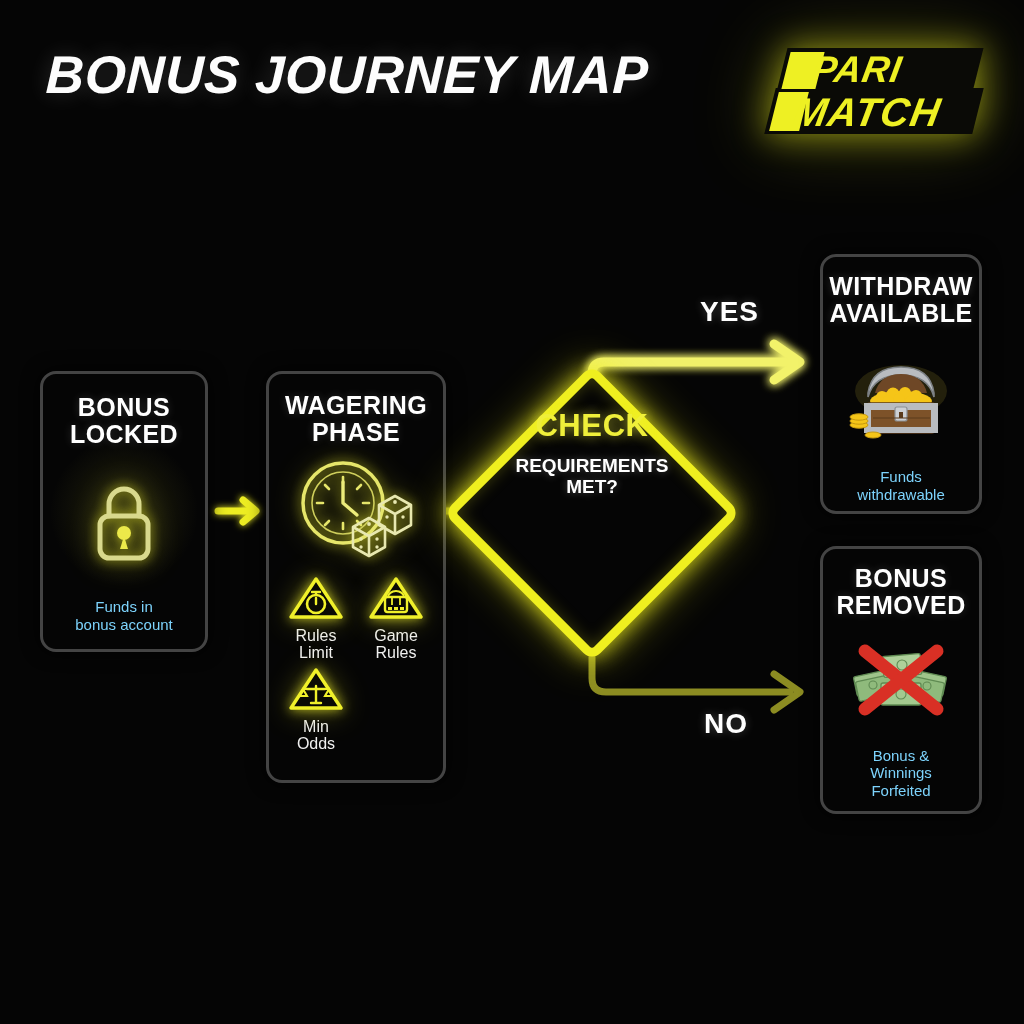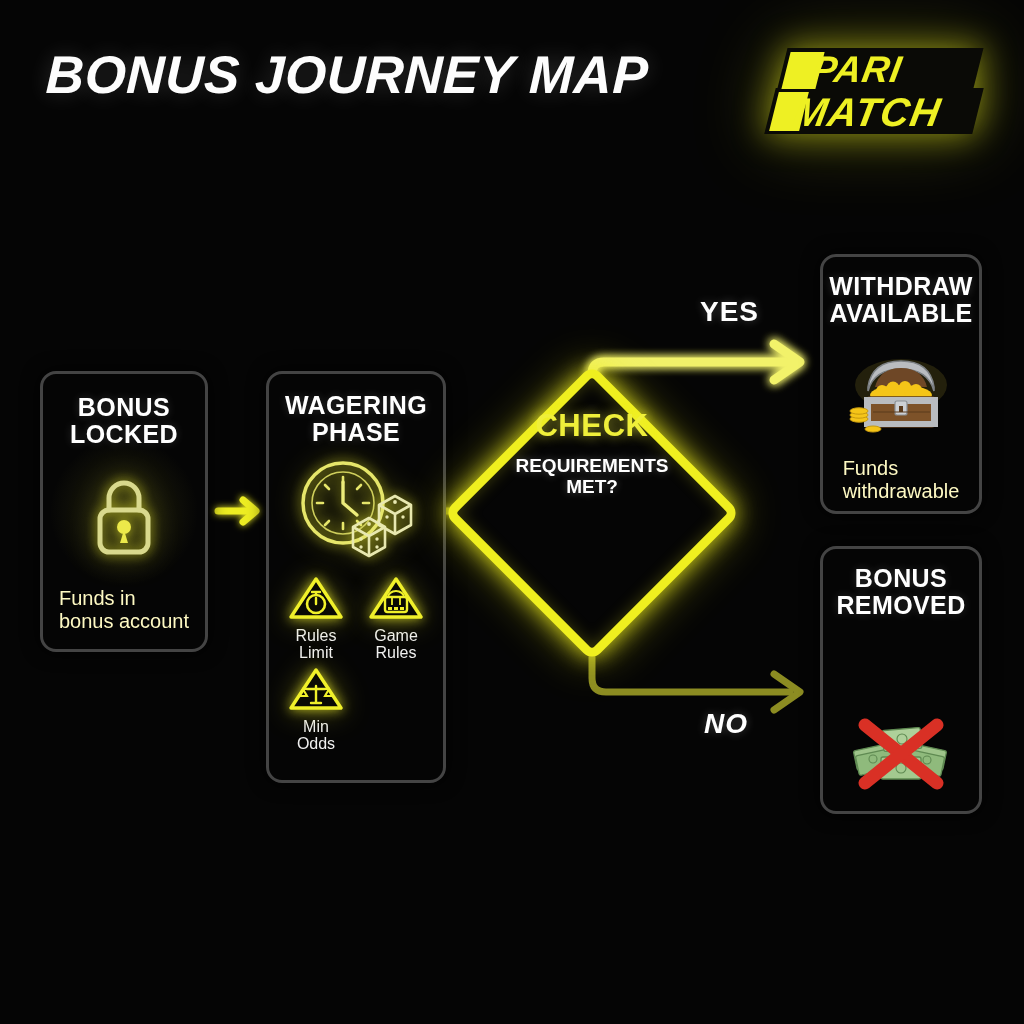--- a/index.html
+++ b/index.html
@@ -58,22 +58,22 @@
     border-radius:16px;
     display:flex; flex-direction:column; align-items:center;
     box-shadow:0 0 18px rgba(0,0,0,.9);
   }
   .node-title {
     font-size:25px; font-weight:bold; line-height:1.06;
     text-align:center; color:#fff; letter-spacing:.4px;
     text-shadow:0 0 10px rgba(255,255,255,.18);
   }
   .node-caption {
-    font-size:20px; line-height:1.16; text-align:left;
-    color:#fef9c3; font-weight:400;
+    font-size:15px; line-height:1.16; text-align:center;
+    color:#7dd3fc; font-weight:400;
   }
 
   
   #node-bonus-locked { left:40px; top:371px; width:168px; height:281px; padding:20px 12px 16px; justify-content:space-between; }
   #node-bonus-locked .glowbg {
     position:absolute; left:50%; top:50%; transform:translate(-50%,-50%);
     width:150px; height:150px; border-radius:50%;
     background:radial-gradient(circle, rgba(200,200,60,.16) 0%, rgba(0,0,0,0) 70%);
   }
 
@@ -115,21 +115,21 @@
   }
 
   
   .svg-layer { position:absolute; inset:0; pointer-events:none; }
 
   .branch-label {
     position:absolute; font-size:28px; font-weight:bold; color:#fff;
     letter-spacing:1px; text-shadow:0 0 10px rgba(255,255,255,.25);
   }
   #label-yes { left:700px; top:296px; }
-  #label-no  { left:704px; top:708px;font-style:italic; }
+  #label-no  { left:704px; top:708px; }
 
   .icon-glow { filter:drop-shadow(0 0 6px rgba(230,230,40,.75)) drop-shadow(0 0 14px rgba(230,230,40,.35)); }
 </style>
 </head>
 <body>
 
 <div class="stage">
 
   <div id="page-title">BONUS JOURNEY MAP</div>
 
@@ -384,15 +384,20 @@
           <circle cx="30" cy="46" r="4"></circle>
             <circle cx="84" cy="47" r="4"></circle>
         </g>
 
         <g stroke="#d93025" stroke-width="13" stroke-linecap="round">
           <line x1="22" y1="12" x2="94" y2="70"></line>
           <line x1="94" y1="12" x2="22" y2="70"></line>
         </g>
       </svg>
     </div>
+    <div class="node-caption">
+      <div>Bonus &amp;</div>
+      <div>Winnings</div>
+      <div>Forfeited</div>
+    </div>
   </div>
 
 </div>
 
 </body></html>

